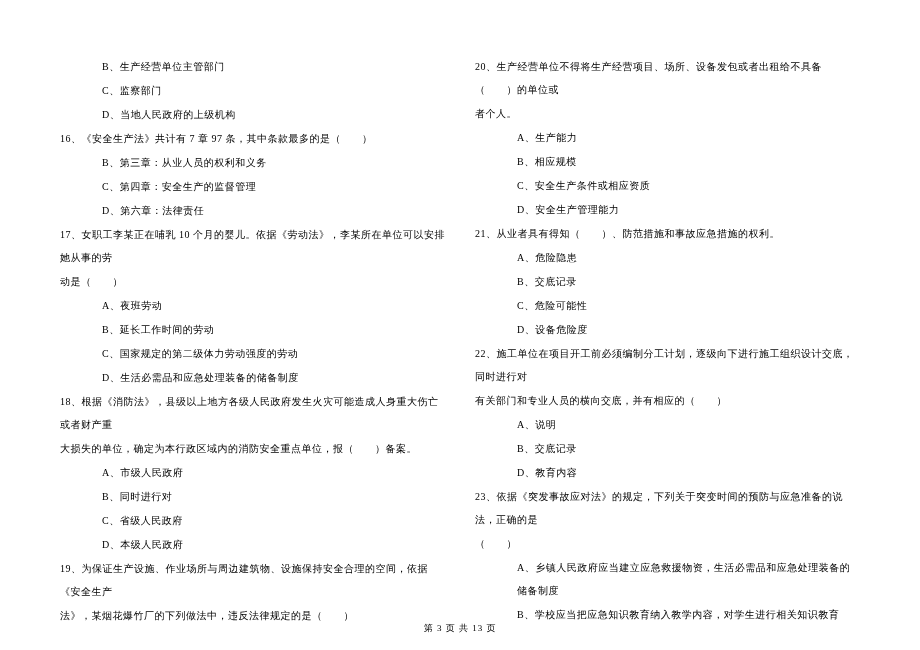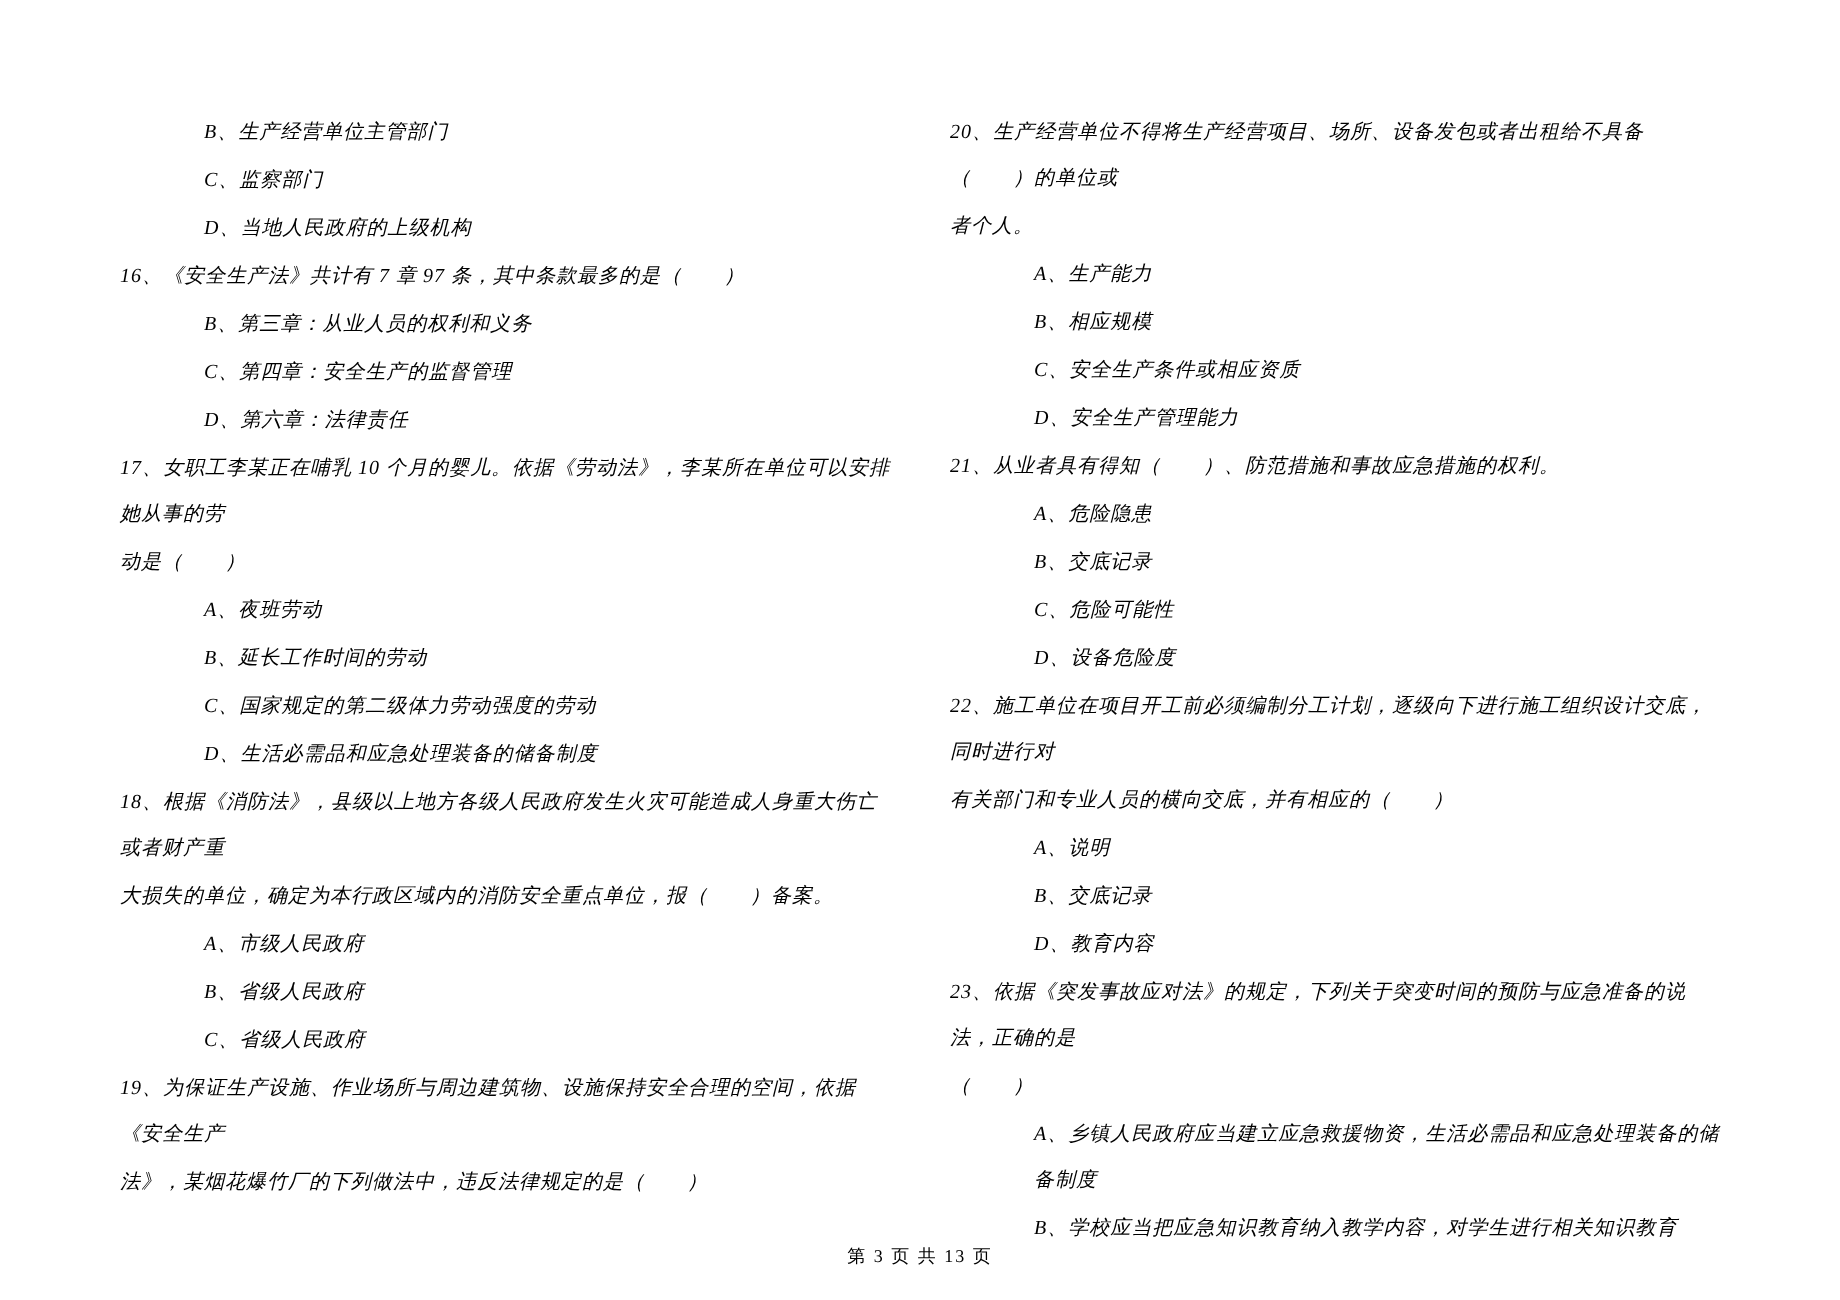--- a/index.html
+++ b/index.html
@@ -14,21 +14,20 @@
       font-family: "SimSun", "宋体", serif;
       font-size: 10px;
       color: #000;
       padding: 55px 60px 20px 60px;
       position: relative;
     }
     .page-container {
       display: flex;
       gap: 30px;
       height: 560px;
-      font-style: italic;
     }
     .column {
       flex: 1;
       line-height: 2.3;
     }
     .question-line {
       margin-bottom: 1px;
       letter-spacing: 0.5px;
     }
     .option-line {
@@ -64,22 +63,23 @@
     <div class="question-line">17、女职工李某正在哺乳 10 个月的婴儿。依据《劳动法》，李某所在单位可以安排她从事的劳</div>
     <div class="question-line">动是（　　）</div>
     <div class="option-line">A、夜班劳动</div>
     <div class="option-line">B、延长工作时间的劳动</div>
     <div class="option-line">C、国家规定的第二级体力劳动强度的劳动</div>
     <div class="option-line">D、生活必需品和应急处理装备的储备制度</div>
 
     <div class="question-line">18、根据《消防法》，县级以上地方各级人民政府发生火灾可能造成人身重大伤亡或者财产重</div>
     <div class="question-line">大损失的单位，确定为本行政区域内的消防安全重点单位，报（　　）备案。</div>
     <div class="option-line">A、市级人民政府</div>
-    <div class="option-line">B、省级人民政府</div>
+    <div class="option-line">B、同时进行对</div>
     <div class="option-line">C、省级人民政府</div>
+    <div class="option-line">D、本级人民政府</div>
 
     <div class="question-line">19、为保证生产设施、作业场所与周边建筑物、设施保持安全合理的空间，依据《安全生产</div>
     <div class="question-line">法》，某烟花爆竹厂的下列做法中，违反法律规定的是（　　）</div>
 
   </div>
 
   <div class="column">
     <div class="question-line">20、生产经营单位不得将生产经营项目、场所、设备发包或者出租给不具备（　　）的单位或</div>
     <div class="question-line">者个人。</div>
     <div class="option-line">A、生产能力</div>

